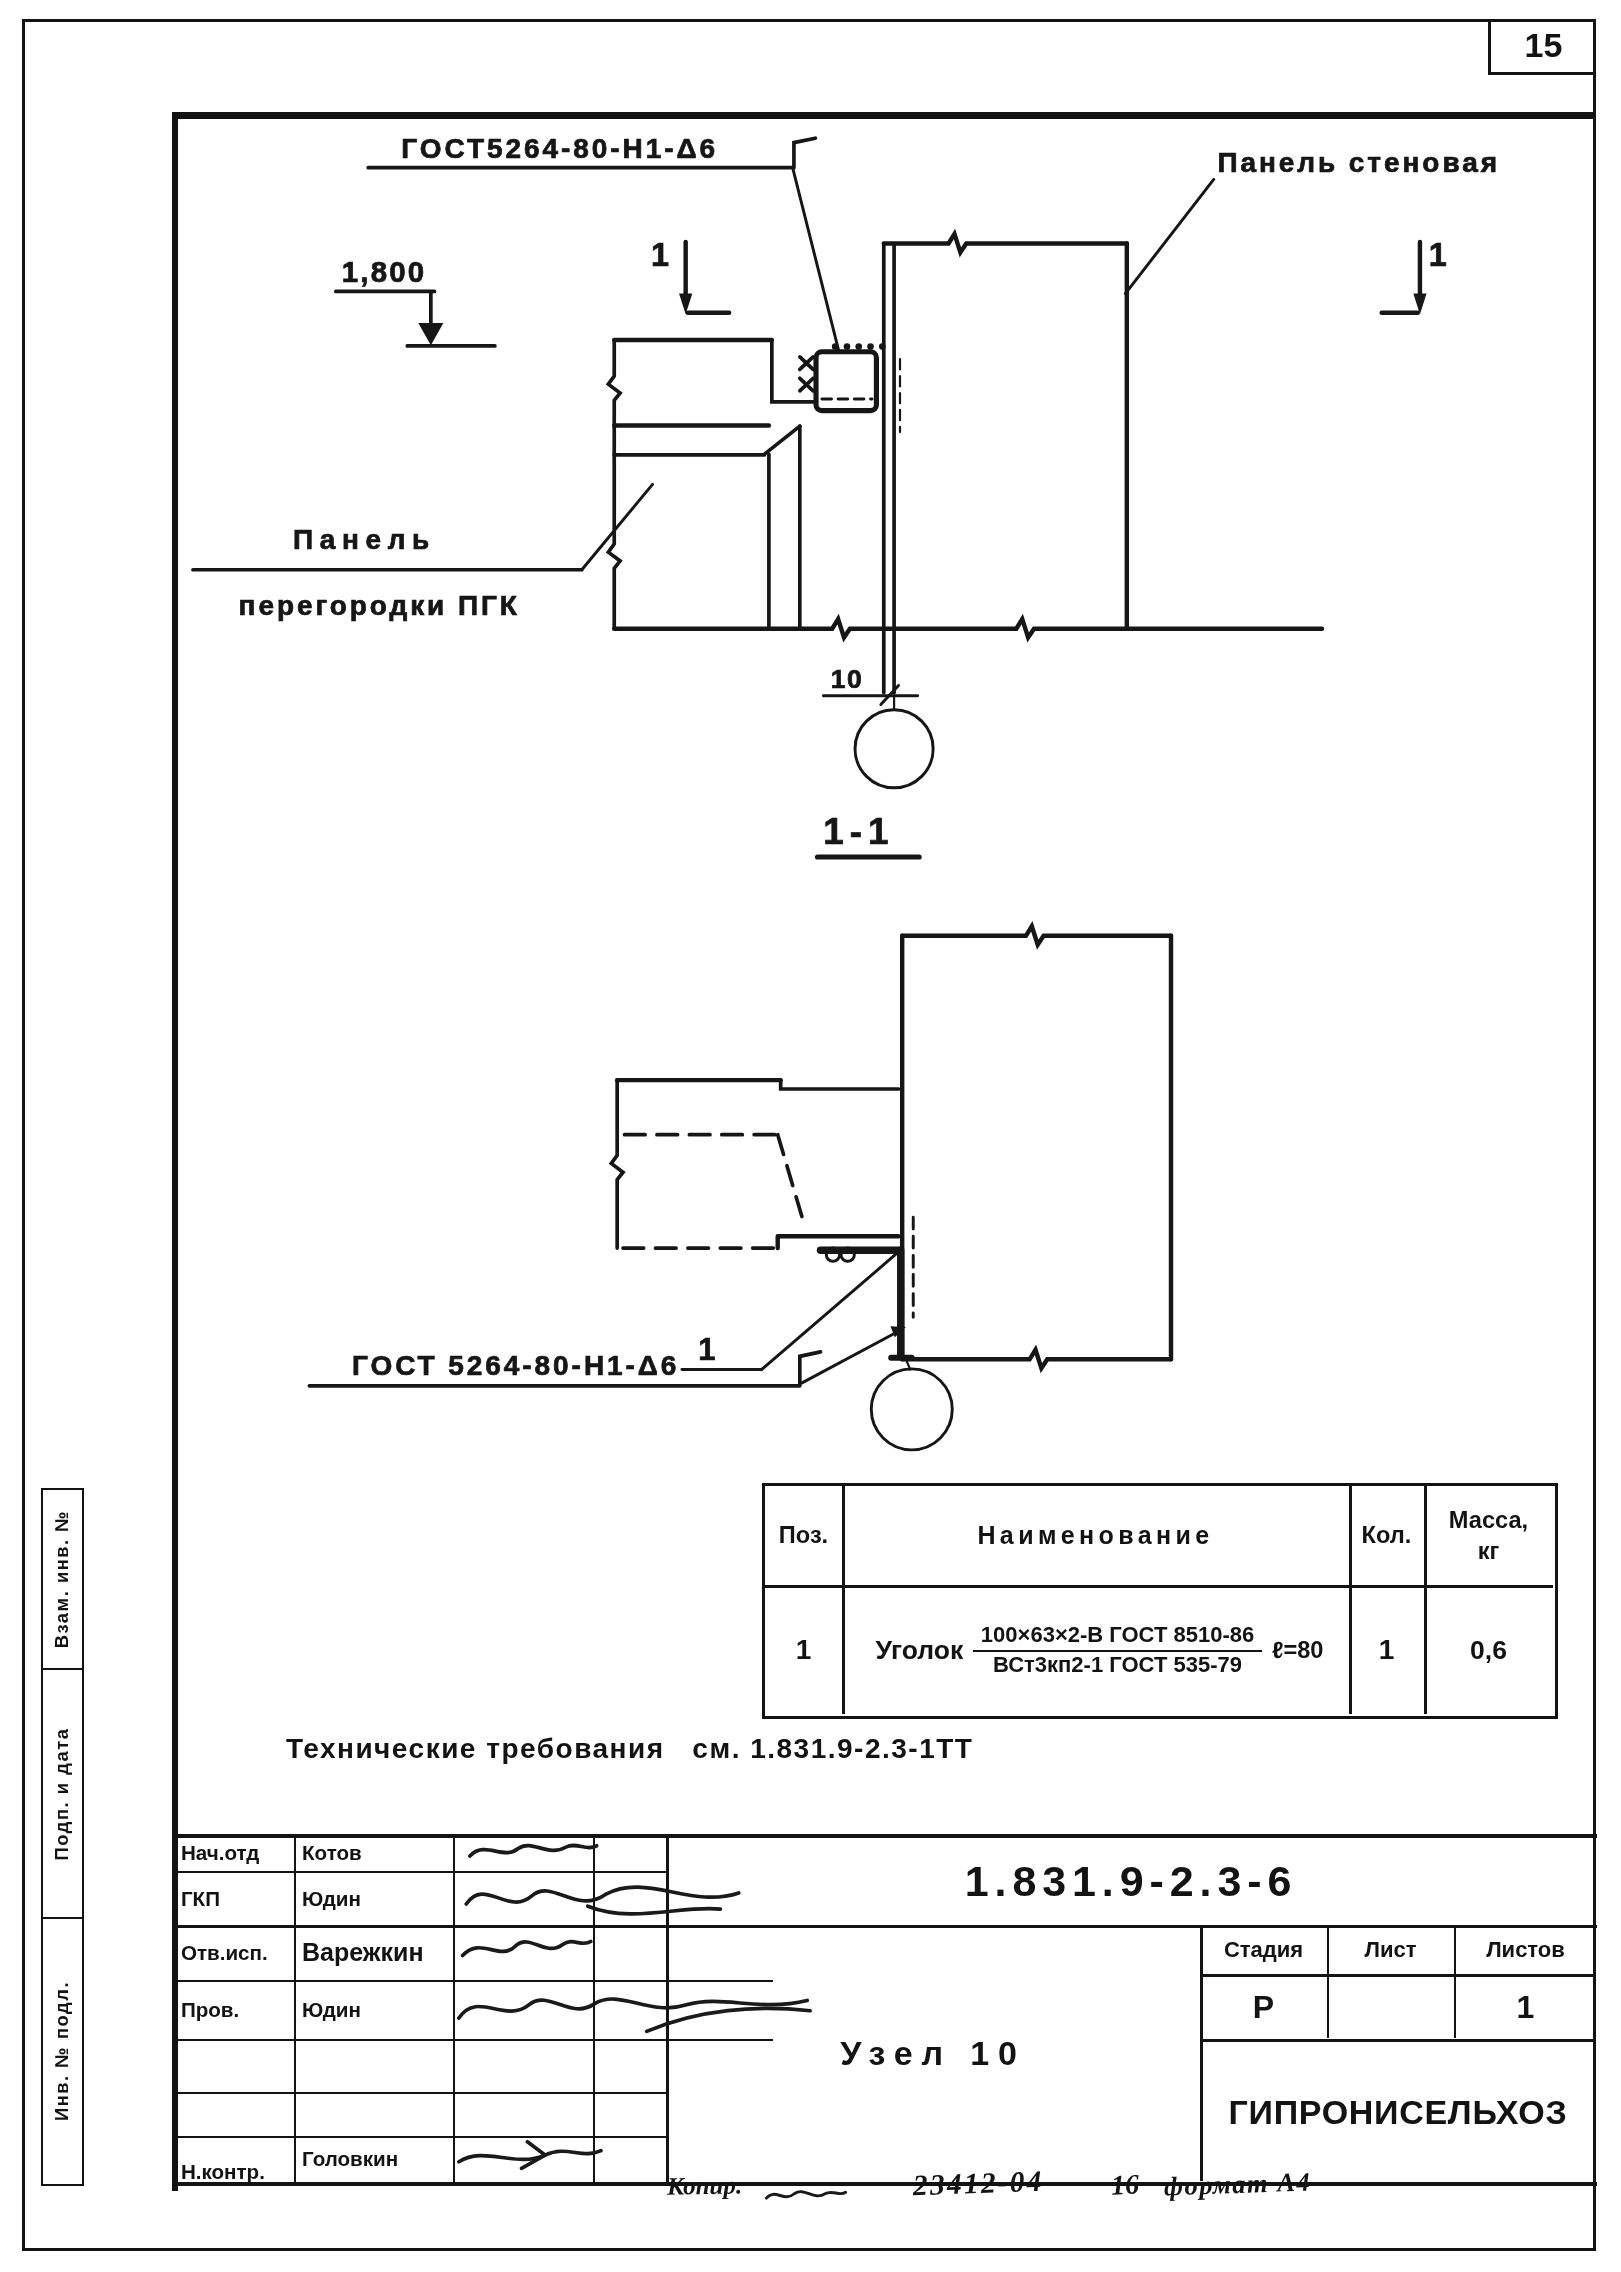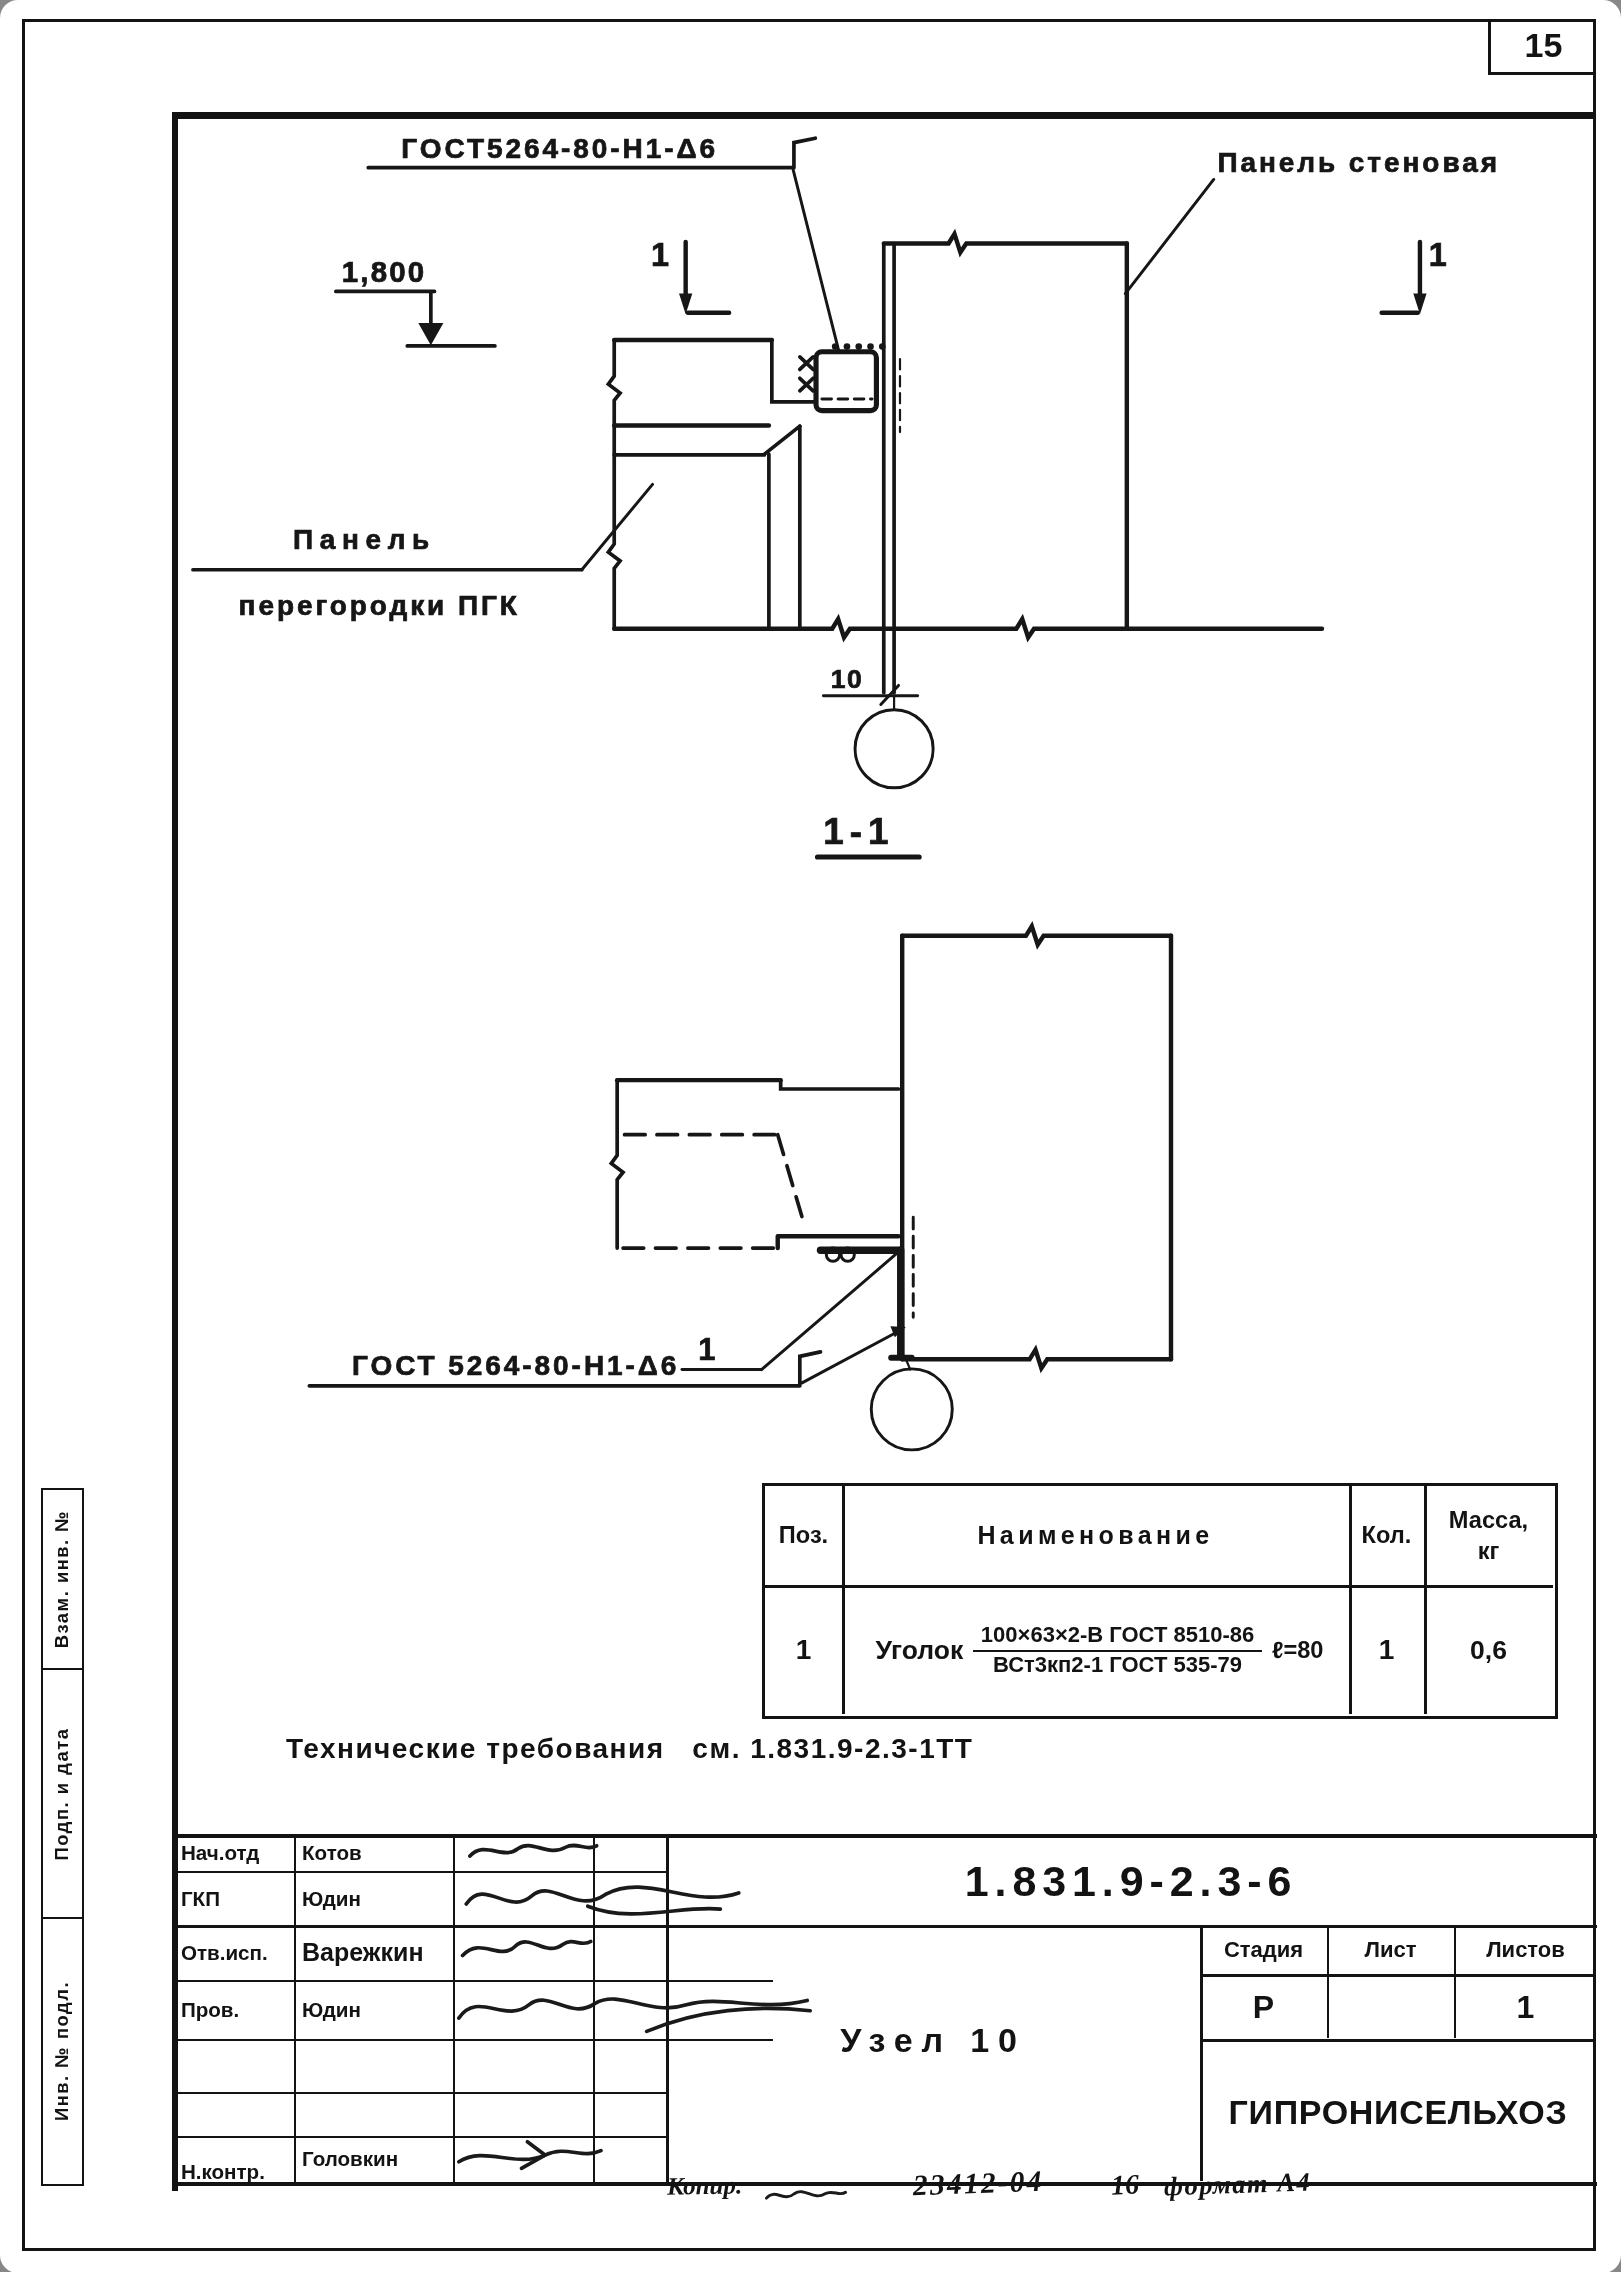--- a/index.html
+++ b/index.html
@@ -1,17 +1,17 @@
 <!DOCTYPE html>
 <html style="font-size:11.8px"><head>
 <meta charset="utf-8">
 <style>
   html,body{margin:0;padding:0;background:#888;}
   .page{position:relative;width:1621px;height:2273px;background:#fff;overflow:hidden;
-        font-family:"Liberation Sans",sans-serif;color:#131313;border-radius:18px;}
+        font-family:"Liberation Sans",sans-serif;color:#131313;}
   .abs{position:absolute;}
   .hl,.vl{position:absolute;background:#131313;}
   .flex{display:flex;align-items:center;justify-content:center;}
   .b{font-weight:bold;}
   svg text{font-family:"Liberation Sans",sans-serif;font-weight:bold;fill:#161616;}
   .dlabel{font-size:38px;letter-spacing:4px;}
   .hand{font-family:"Liberation Serif",serif;font-style:italic;}
   .vtext{transform:rotate(-90deg);white-space:nowrap;font-size:18.4px;font-weight:bold;letter-spacing:1.5px;}
   .cellT{position:absolute;display:flex;align-items:center;justify-content:center;}
 </style>
@@ -208,21 +208,21 @@
     <div class="cellT b" style="left:5.9px;top:40px;width:110px;height:49px;font-size:20.6px;justify-content:flex-start;">ГКП</div>
     <div class="cellT b" style="left:127px;top:40px;width:147px;height:49px;font-size:20.6px;justify-content:flex-start;">Юдин</div>
     <div class="cellT b" style="left:5.9px;top:94px;width:110px;height:49px;font-size:20.6px;justify-content:flex-start;">Отв.исп.</div>
     <div class="cellT b" style="left:127px;top:94px;width:147px;height:49px;font-size:25px;justify-content:flex-start;">Варежкин</div>
     <div class="cellT b" style="left:5.9px;top:149px;width:110px;height:53px;font-size:20.6px;justify-content:flex-start;">Пров.</div>
     <div class="cellT b" style="left:127px;top:149px;width:147px;height:53px;font-size:20.6px;justify-content:flex-start;">Юдин</div>
     <div class="cellT b" style="left:5.9px;top:305px;width:110px;height:40px;font-size:20.6px;justify-content:flex-start;margin-top:13px;">Н.контр.</div>
     <div class="cellT b" style="left:127px;top:305px;width:147px;height:40px;font-size:20.6px;justify-content:flex-start;text-align:center;">Головкин</div>
 
     <div class="cellT b" style="left:491px;top:7.4px;width:930px;height:81px;font-size:43px;letter-spacing:5.9px;">1.831.9-2.3-6</div>
-    <div class="cellT b" style="left:491px;top:81px;width:534px;height:250px;font-size:34px;letter-spacing:8.8px;">Узел 10</div>
+    <div class="cellT b" style="left:491px;top:94px;width:534px;height:250px;font-size:34px;letter-spacing:8.8px;">Узел 10</div>
     <div class="cellT b" style="left:1025px;top:94px;width:127px;height:44px;font-size:22px;">Стадия</div>
     <div class="cellT b" style="left:1152px;top:94px;width:127px;height:44px;font-size:22px;">Лист</div>
     <div class="cellT b" style="left:1279px;top:94px;width:143px;height:44px;font-size:22px;">Листов</div>
     <div class="cellT b" style="left:1025px;top:143px;width:127px;height:60px;font-size:32px;">Р</div>
     <div class="cellT b" style="left:1279px;top:143px;width:143px;height:60px;font-size:32px;">1</div>
     <div class="cellT b" style="left:1025px;top:208px;width:396px;height:140px;font-size:34px;letter-spacing:0.7px;">ГИПРОНИСЕЛЬХОЗ</div>
 
     <svg class="abs" style="left:0;top:0;overflow:visible;" width="1422" height="352" viewBox="0 0 1930 478" fill="none" stroke="#1a1a1a" stroke-width="5" stroke-linecap="round">
       <path d="M400 30 C420 8 445 36 465 20 C485 6 505 32 530 18 C545 10 558 24 572 16"></path>
       <path d="M395 95 C420 58 452 112 484 84 C512 60 544 110 584 82 C640 52 700 102 765 80"></path>

